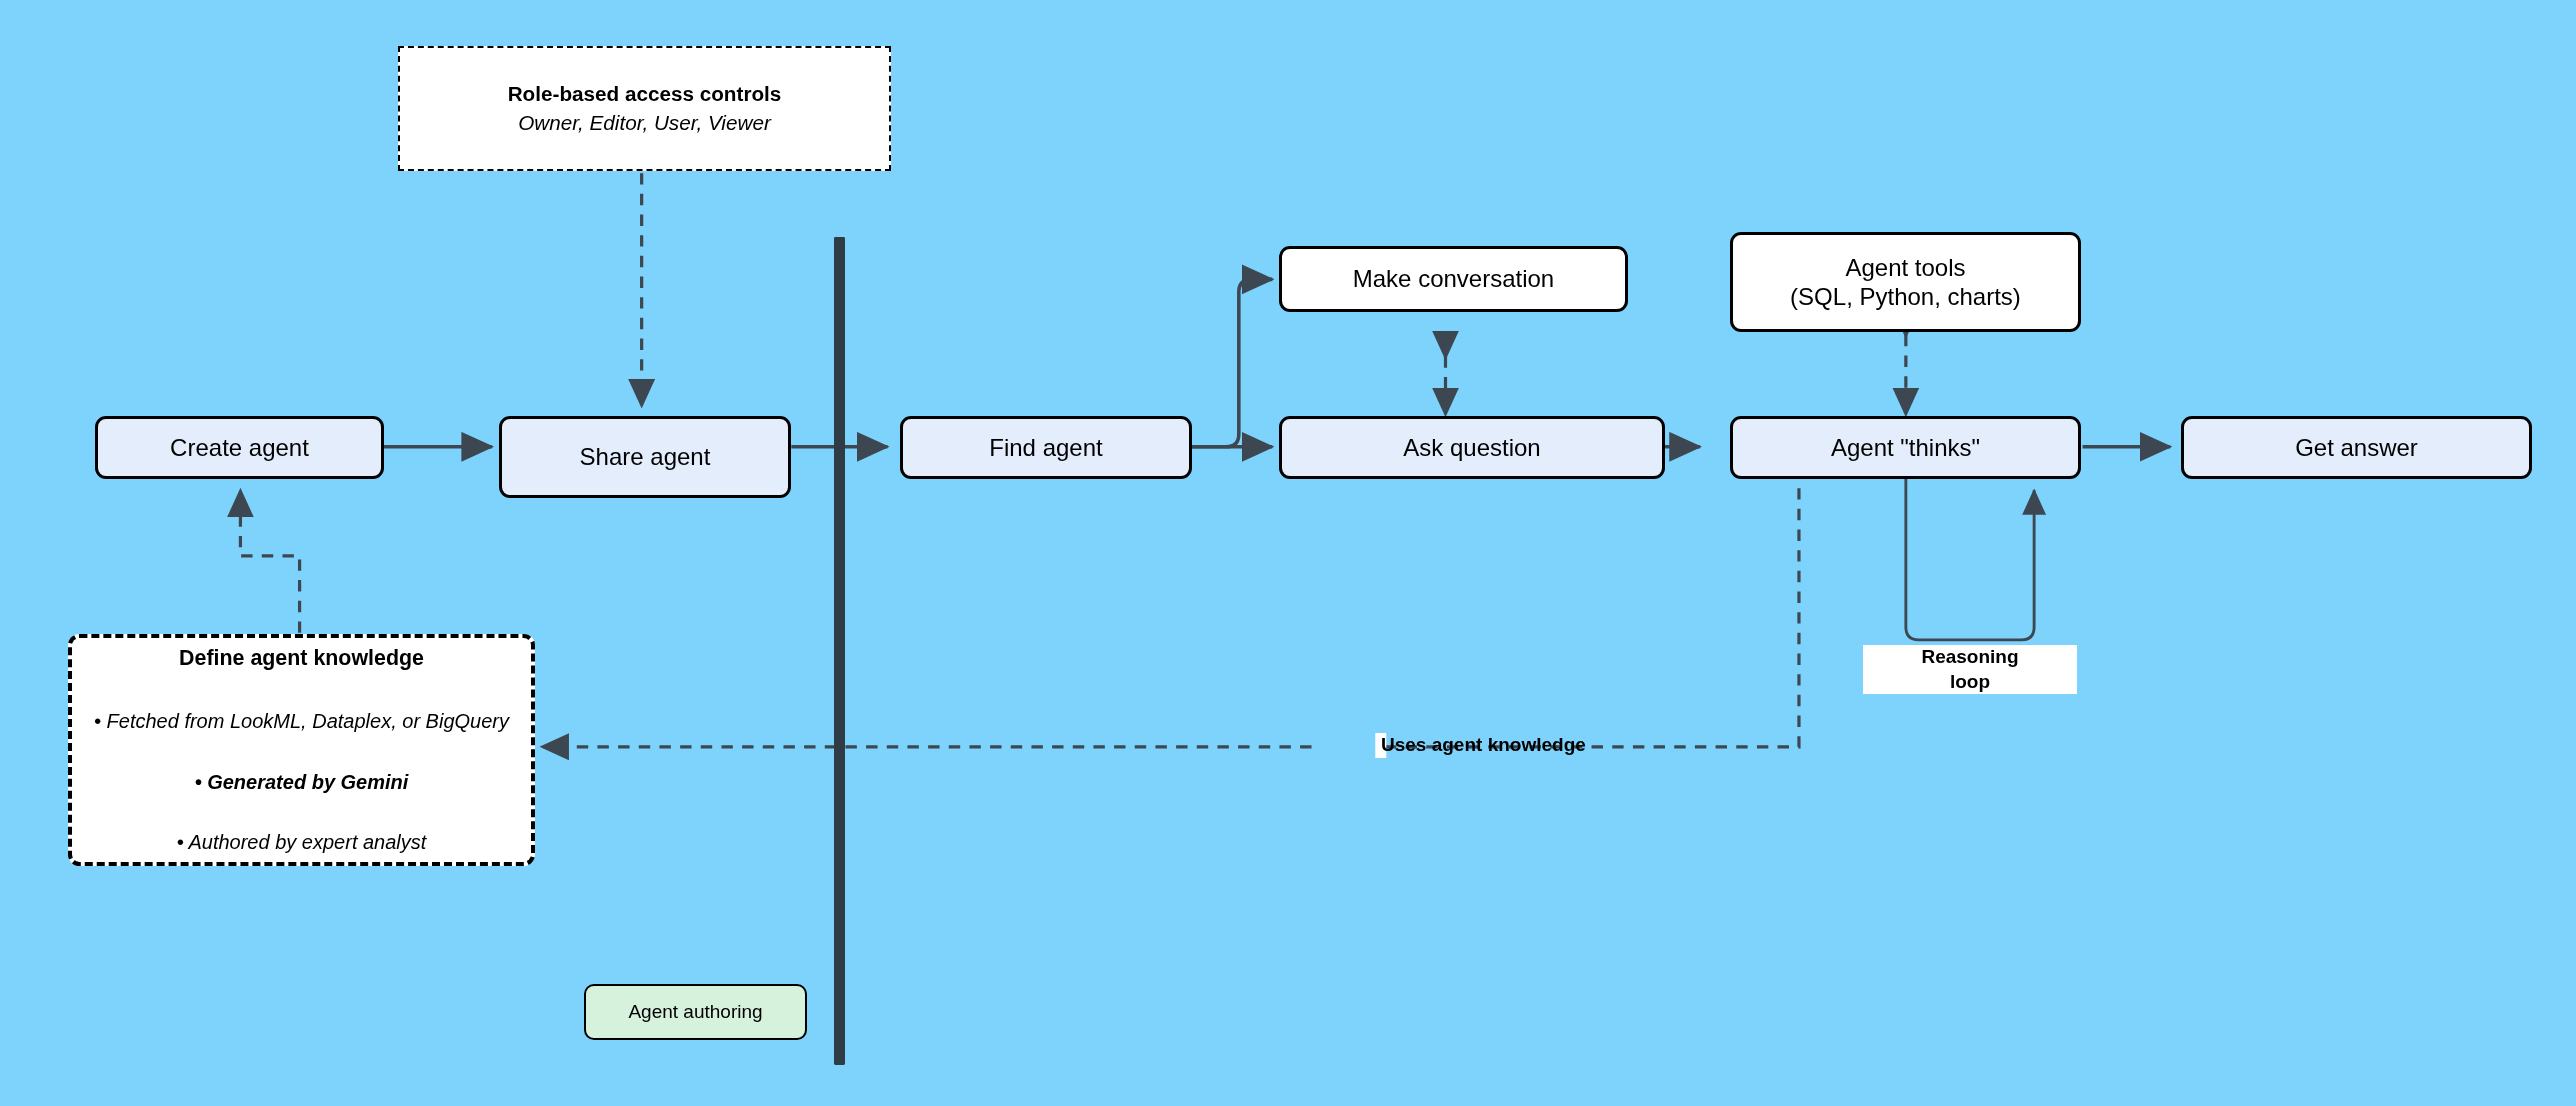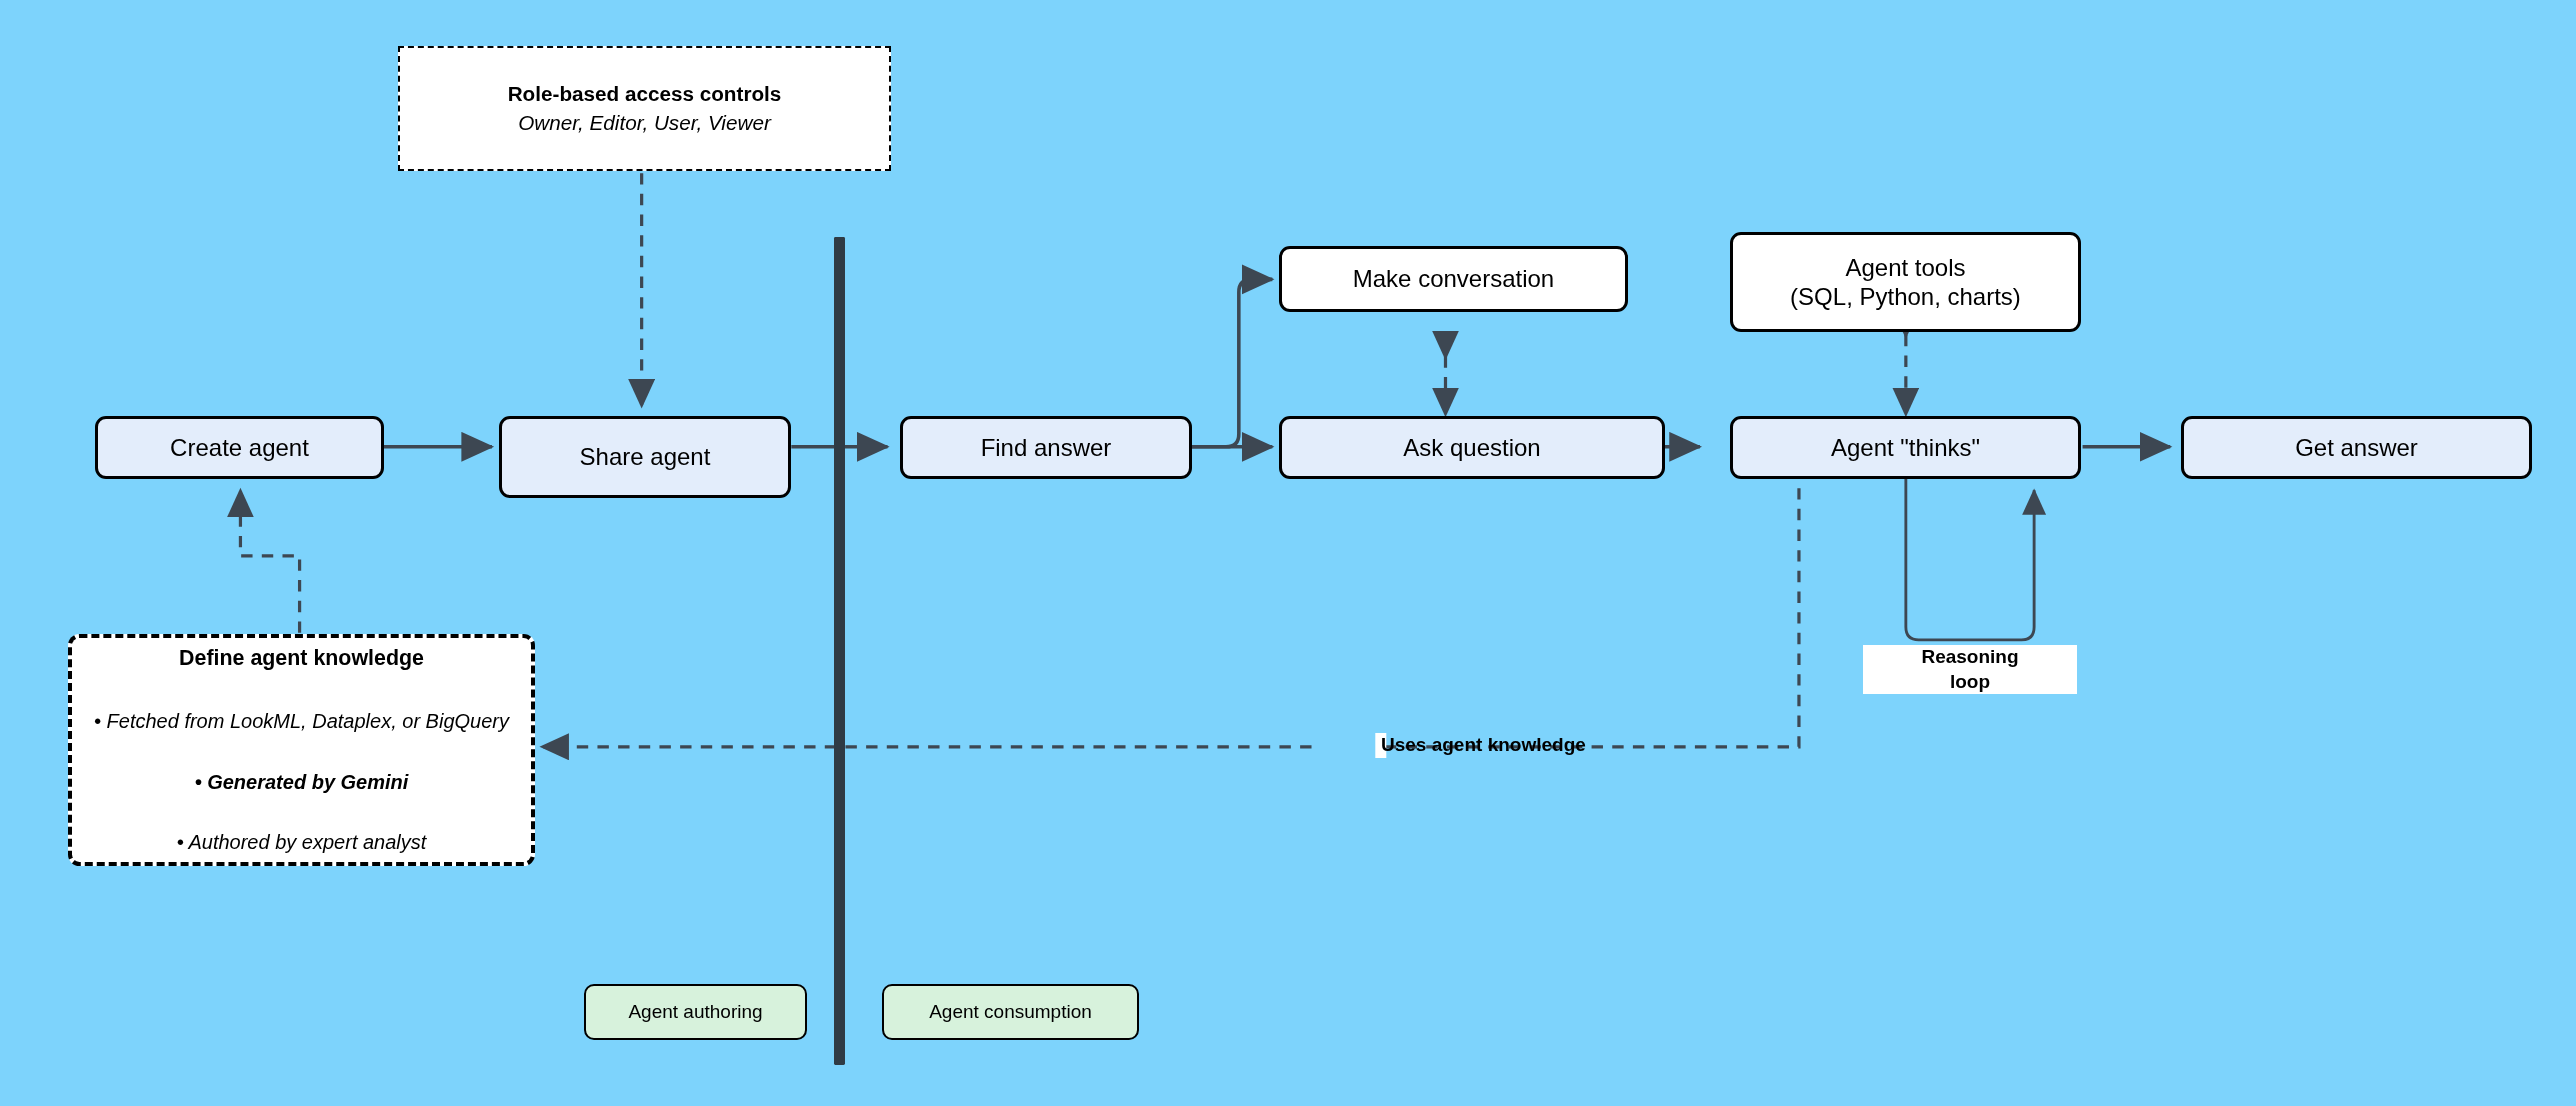--- a/index.html
+++ b/index.html
@@ -93,21 +93,21 @@
 
   <div class="node blue" style="left:95px;top:416px;width:289px;height:63px;font-size:24px;">
     <span class="lbl">Create agent</span>
   </div>
 
   <div class="node blue" style="left:499px;top:416px;width:292px;height:82px;font-size:24px;">
     <span class="lbl">Share agent</span>
   </div>
 
   <div class="node blue" style="left:900px;top:416px;width:292px;height:63px;font-size:24px;">
-    <span class="lbl">Find answer</span>
+    <span class="lbl">Find agent</span>
   </div>
 
   <div class="node white" style="left:1279px;top:246px;width:349px;height:66px;font-size:24px;">
     <span class="lbl">Make conversation</span>
   </div>
 
   <div class="node blue" style="left:1279px;top:416px;width:386px;height:63px;font-size:24px;">
     <span class="lbl">Ask question</span>
   </div>
 
@@ -130,18 +130,15 @@
   </div>
 
   <div class="floatlabel" style="left:1381px;top:733px;width:0;white-space:nowrap;font-size:19px;padding:0 5.7px;transform:translateX(-5.7px);">
     <span>Uses agent knowledge</span>
   </div>
 
   <div class="node green" style="left:584px;top:984px;width:223px;height:56px;font-size:19px;">
     <span class="lbl">Agent authoring</span>
   </div>
 
-  <div class="node green" style="left:882px;top:984px;width:257px;height:56px;font-size:19px;">
-    <span class="lbl">Agent consumption</span>
-  </div>
 
 </div>
 
 
 </body></html>

